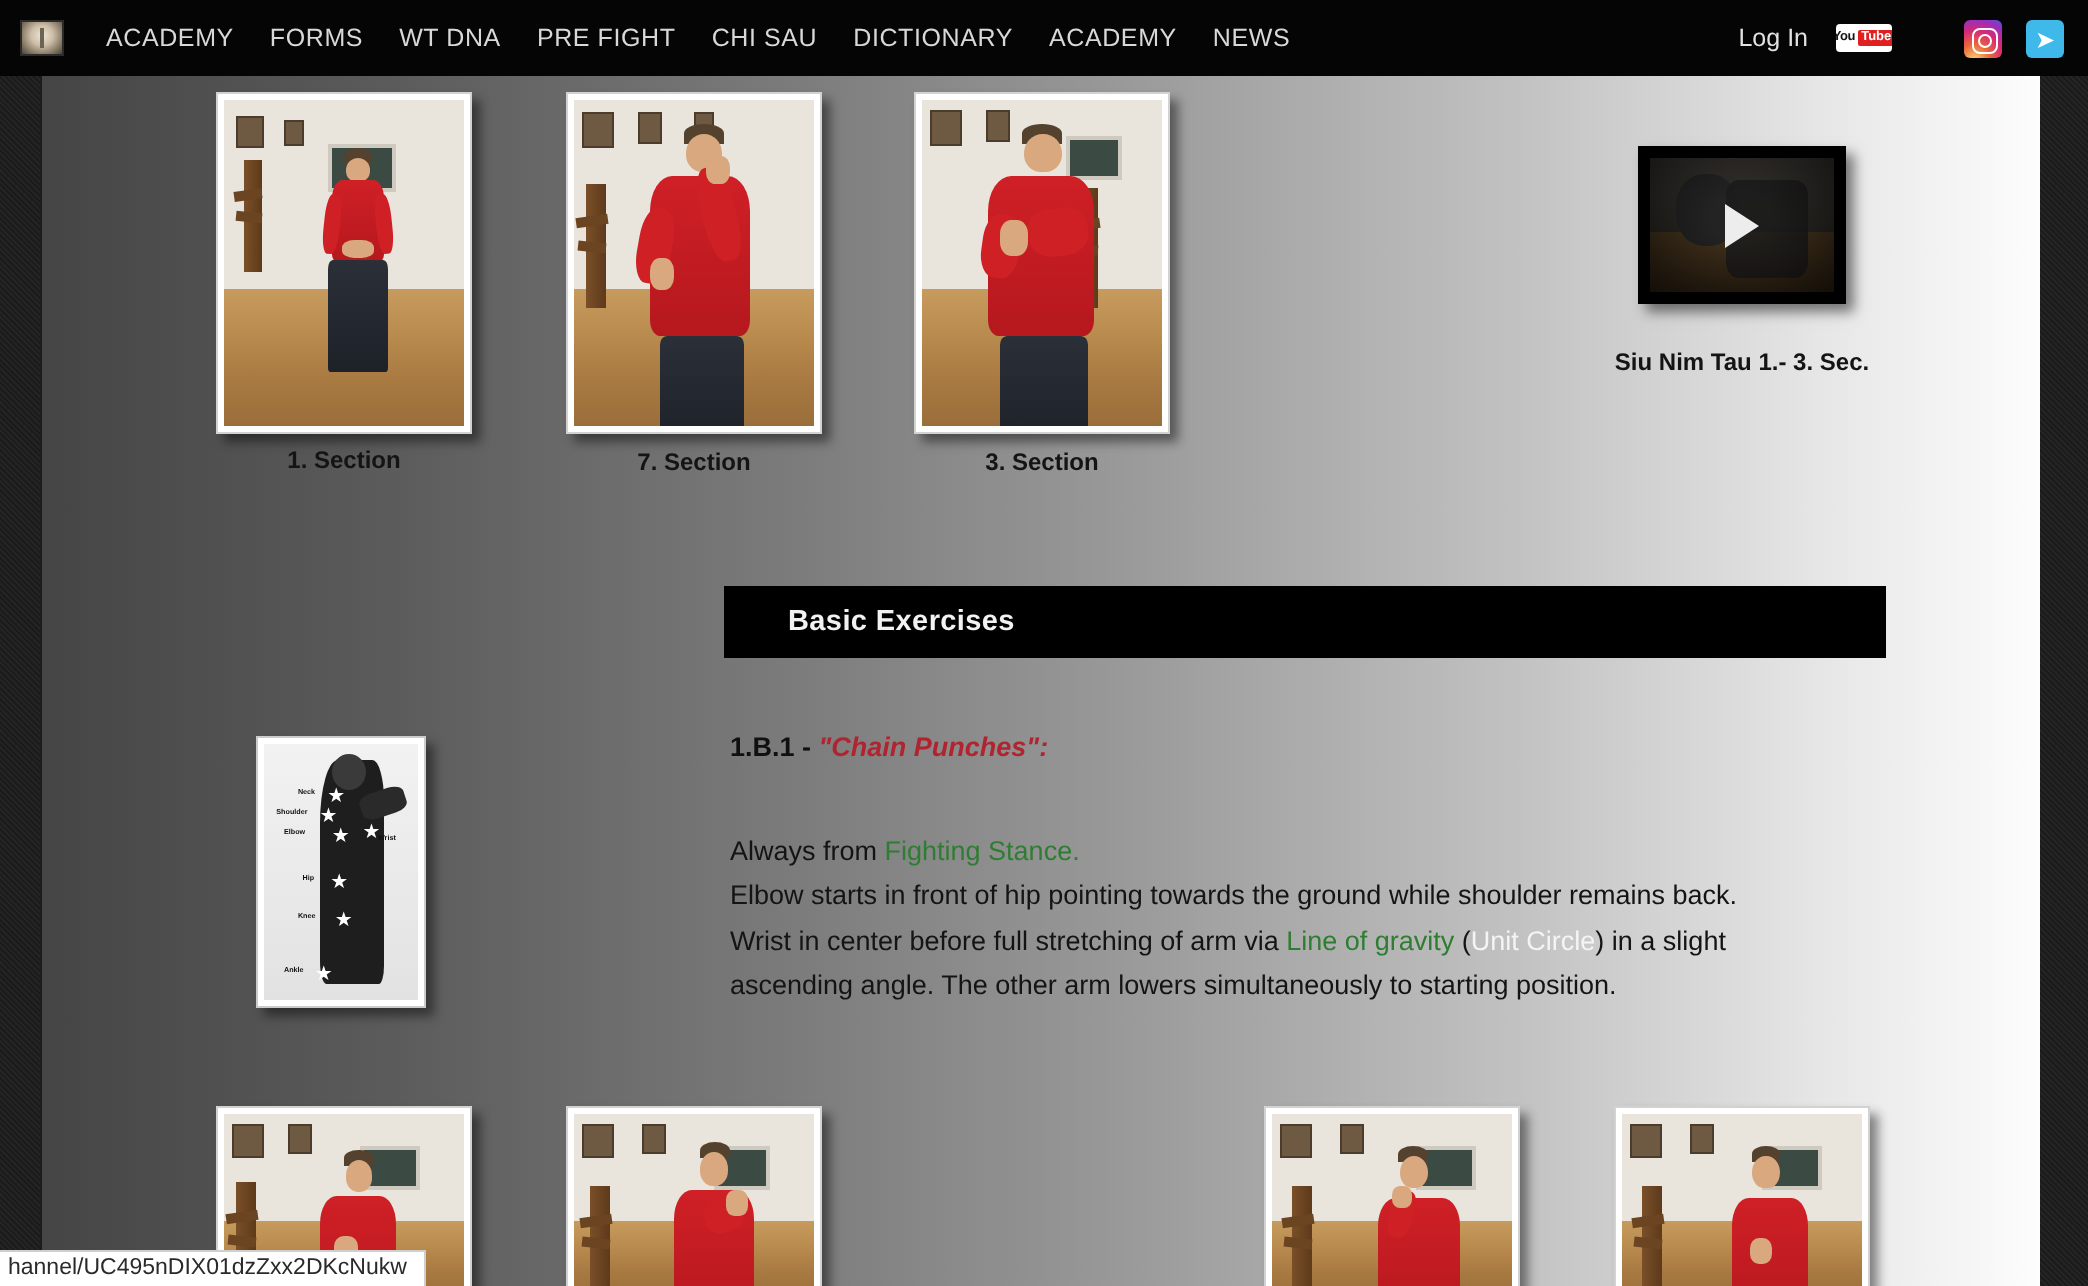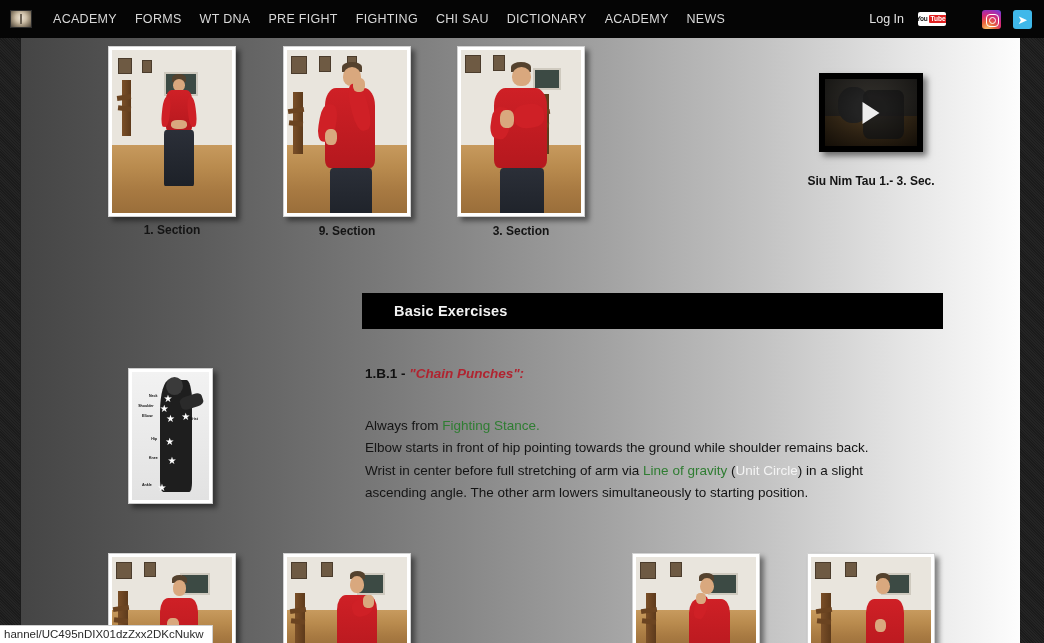--- a/index.html
+++ b/index.html
@@ -405,21 +405,20 @@
 </head>
 <body>
 
 <div id="topnav">
   <div id="nav-logo"></div>
 
   <a class="navlink">ACADEMY</a>
   <a class="navlink">FORMS</a>
   <a class="navlink">WT DNA</a>
   <a class="navlink">PRE FIGHT</a>
-  <a class="navlink">FIGHTING</a>
   <a class="navlink">CHI SAU</a>
   <a class="navlink">DICTIONARY</a>
   <a class="navlink">ACADEMY</a>
   <a class="navlink">NEWS</a>
 
   <div id="nav-right">
     <span id="login-link">Log In</span>
 
     <span id="youtube-btn">
       <span class="yt-txt">You</span>
@@ -474,21 +473,21 @@
             <div class="torso" style="left:16%; top:16%; width:66%; height:50%;"></div>
             <div class="arm" style="left:8%;  top:26%; width:22%; height:24%; transform:rotate(10deg);"></div>
             <div class="arm" style="left:50%; top:13%; width:22%; height:30%; transform:rotate(-14deg);"></div>
             <div class="hand" style="left:53%; top:10%; width:15%; height:9%;"></div>
             <div class="hand" style="left:16%; top:42%; width:16%; height:10%;"></div>
             <div class="legs" style="left:22%; top:66%; width:56%; height:34%;"></div>
           </div>
         </div>
       </div>
     </div>
-    <div class="caption" style="left:262px; top:186px; width:128px;">9. Section</div>
+    <div class="caption" style="left:262px; top:186px; width:128px;">7. Section</div>
 
     <div class="photo" style="left:436px; top:8px; width:128px; height:171px;">
       <div class="inner">
         <div class="dojo">
           <div class="picframe" style="left:4px;  top:5px;  width:16px; height:18px;"></div>
           <div class="picframe" style="left:32px; top:5px;  width:12px; height:16px;"></div>
           <div class="board" style="left:72px; top:18px; width:28px; height:22px;"></div>
           <div class="dummy" style="left:78px; top:44px; width:10px; height:60px;"></div>
           <div class="person" style="left:22px; top:12px; width:78px; height:160px;">
             <div class="hair" style="left:36%; top:0;   width:26%; height:6%;"></div>

